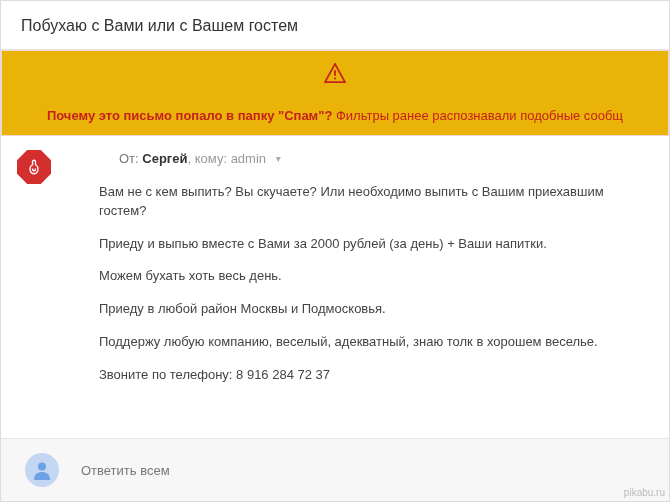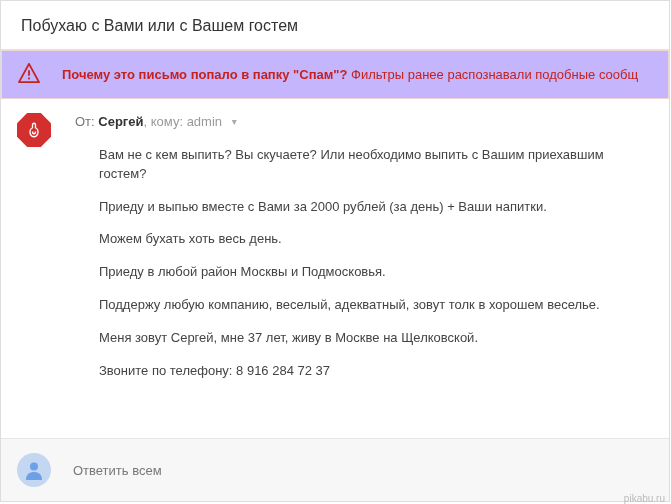--- a/index.html
+++ b/index.html
@@ -19,30 +19,31 @@
       display: flex;
       flex-direction: column;
     }
     .subject-bar {
       padding: 16px 20px 14px 20px;
       border-bottom: 1px solid #e5e5e5;
       font-size: 16px;
       color: #333;
     }
     .spam-banner {
-      background: #c4b5fd;
+      background: #eab308;
       border: 1px solid #f0d4d4;
       margin: 0;
       padding: 12px 16px 12px 16px;
       display: flex;
       align-items: center;
       gap: 22px;
       font-size: 13px;
       white-space: nowrap;
       overflow: hidden;
+      flex-direction: column;
     }
     .spam-banner .warn-icon {
       flex-shrink: 0;
     }
     .spam-question {
       color: #c5221f;
       font-weight: bold;
     }
     .spam-reason {
       color: #c5221f;
@@ -71,40 +72,41 @@
     }
     .body-col {
       flex: 1;
       color: #555;
       line-height: 1.45;
     }
     .from-line {
       margin-bottom: 14px;
       color: #777;
       font-size: 13px;
+      margin-left: 44px;
     }
     .from-label { color: #777; }
     .from-name { color: #333; font-weight: bold; }
     .to-part { color: #999; }
     .dropdown-caret {
       display: inline-block;
       margin-left: 6px;
       color: #aaa;
       font-size: 10px;
       vertical-align: middle;
     }
     .para {
       margin-bottom: 14px;
       color: #444;
       font-size: 13px;
       margin-left: 24px;
     }
     .reply-bar {
       border-top: 1px solid #e5e5e5;
-      padding: 14px 16px;
+      padding: 14px 24px;
       display: flex;
       align-items: center;
       background: #f7f7f7;
     }
     .reply-avatar {
       width: 34px;
       height: 34px;
       border-radius: 50%;
       background: #c3d6f2;
       margin-right: 22px;
@@ -113,21 +115,21 @@
       justify-content: center;
       flex-shrink: 0;
     }
     .reply-text {
       color: #777;
       font-size: 13px;
     }
     .watermark {
       position: absolute;
       right: 6px;
-      bottom: 0;
+      bottom: 6px;
       font-size: 10px;
       color: #bbb;
     }
   </style>
 </head>
 <body>
 
 <div class="container">
 
   <div class="subject-bar">
@@ -164,22 +166,21 @@
         <span class="from-name">Сергей</span><span class="to-part">, </span>
         <span class="to-part">кому:</span>
         <span> </span>
         <span class="to-part">admin</span>
         <span class="dropdown-caret">▾</span>
       </div>
       <div class="para">Вам не с кем выпить? Вы скучаете? Или необходимо выпить с Вашим приехавшим гостем?</div>
       <div class="para">Приеду и выпью вместе с Вами за 2000 рублей (за день) + Ваши напитки.</div>
       <div class="para">Можем бухать хоть весь день.</div>
       <div class="para">Приеду в любой район Москвы и Подмосковья.</div>
-      <div class="para">Поддержу любую компанию, веселый, адекватный, зовут толк в хорошем веселье.</div>
-      <div class="para">Меня зовут Сергей, мне 37 лет, живу в Москве на Щелковской.</div>
+      <div class="para">Поддержу любую компанию, веселый, адекватный, знаю толк в хорошем веселье.</div>
       <div class="para">Звоните по телефону: 8 916 284 72 37</div>
     </div>
   </div>
 
   <div class="reply-bar">
     <div class="reply-avatar">
       <svg width="24" height="24" viewBox="0 0 24 24">
         <circle cx="12" cy="8.5" r="4" fill="#6da0e6"></circle>
         <path d="M4 22 C4 16 8 14 12 14 C16 14 20 16 20 22 Z" fill="#6da0e6"></path>
       </svg>

